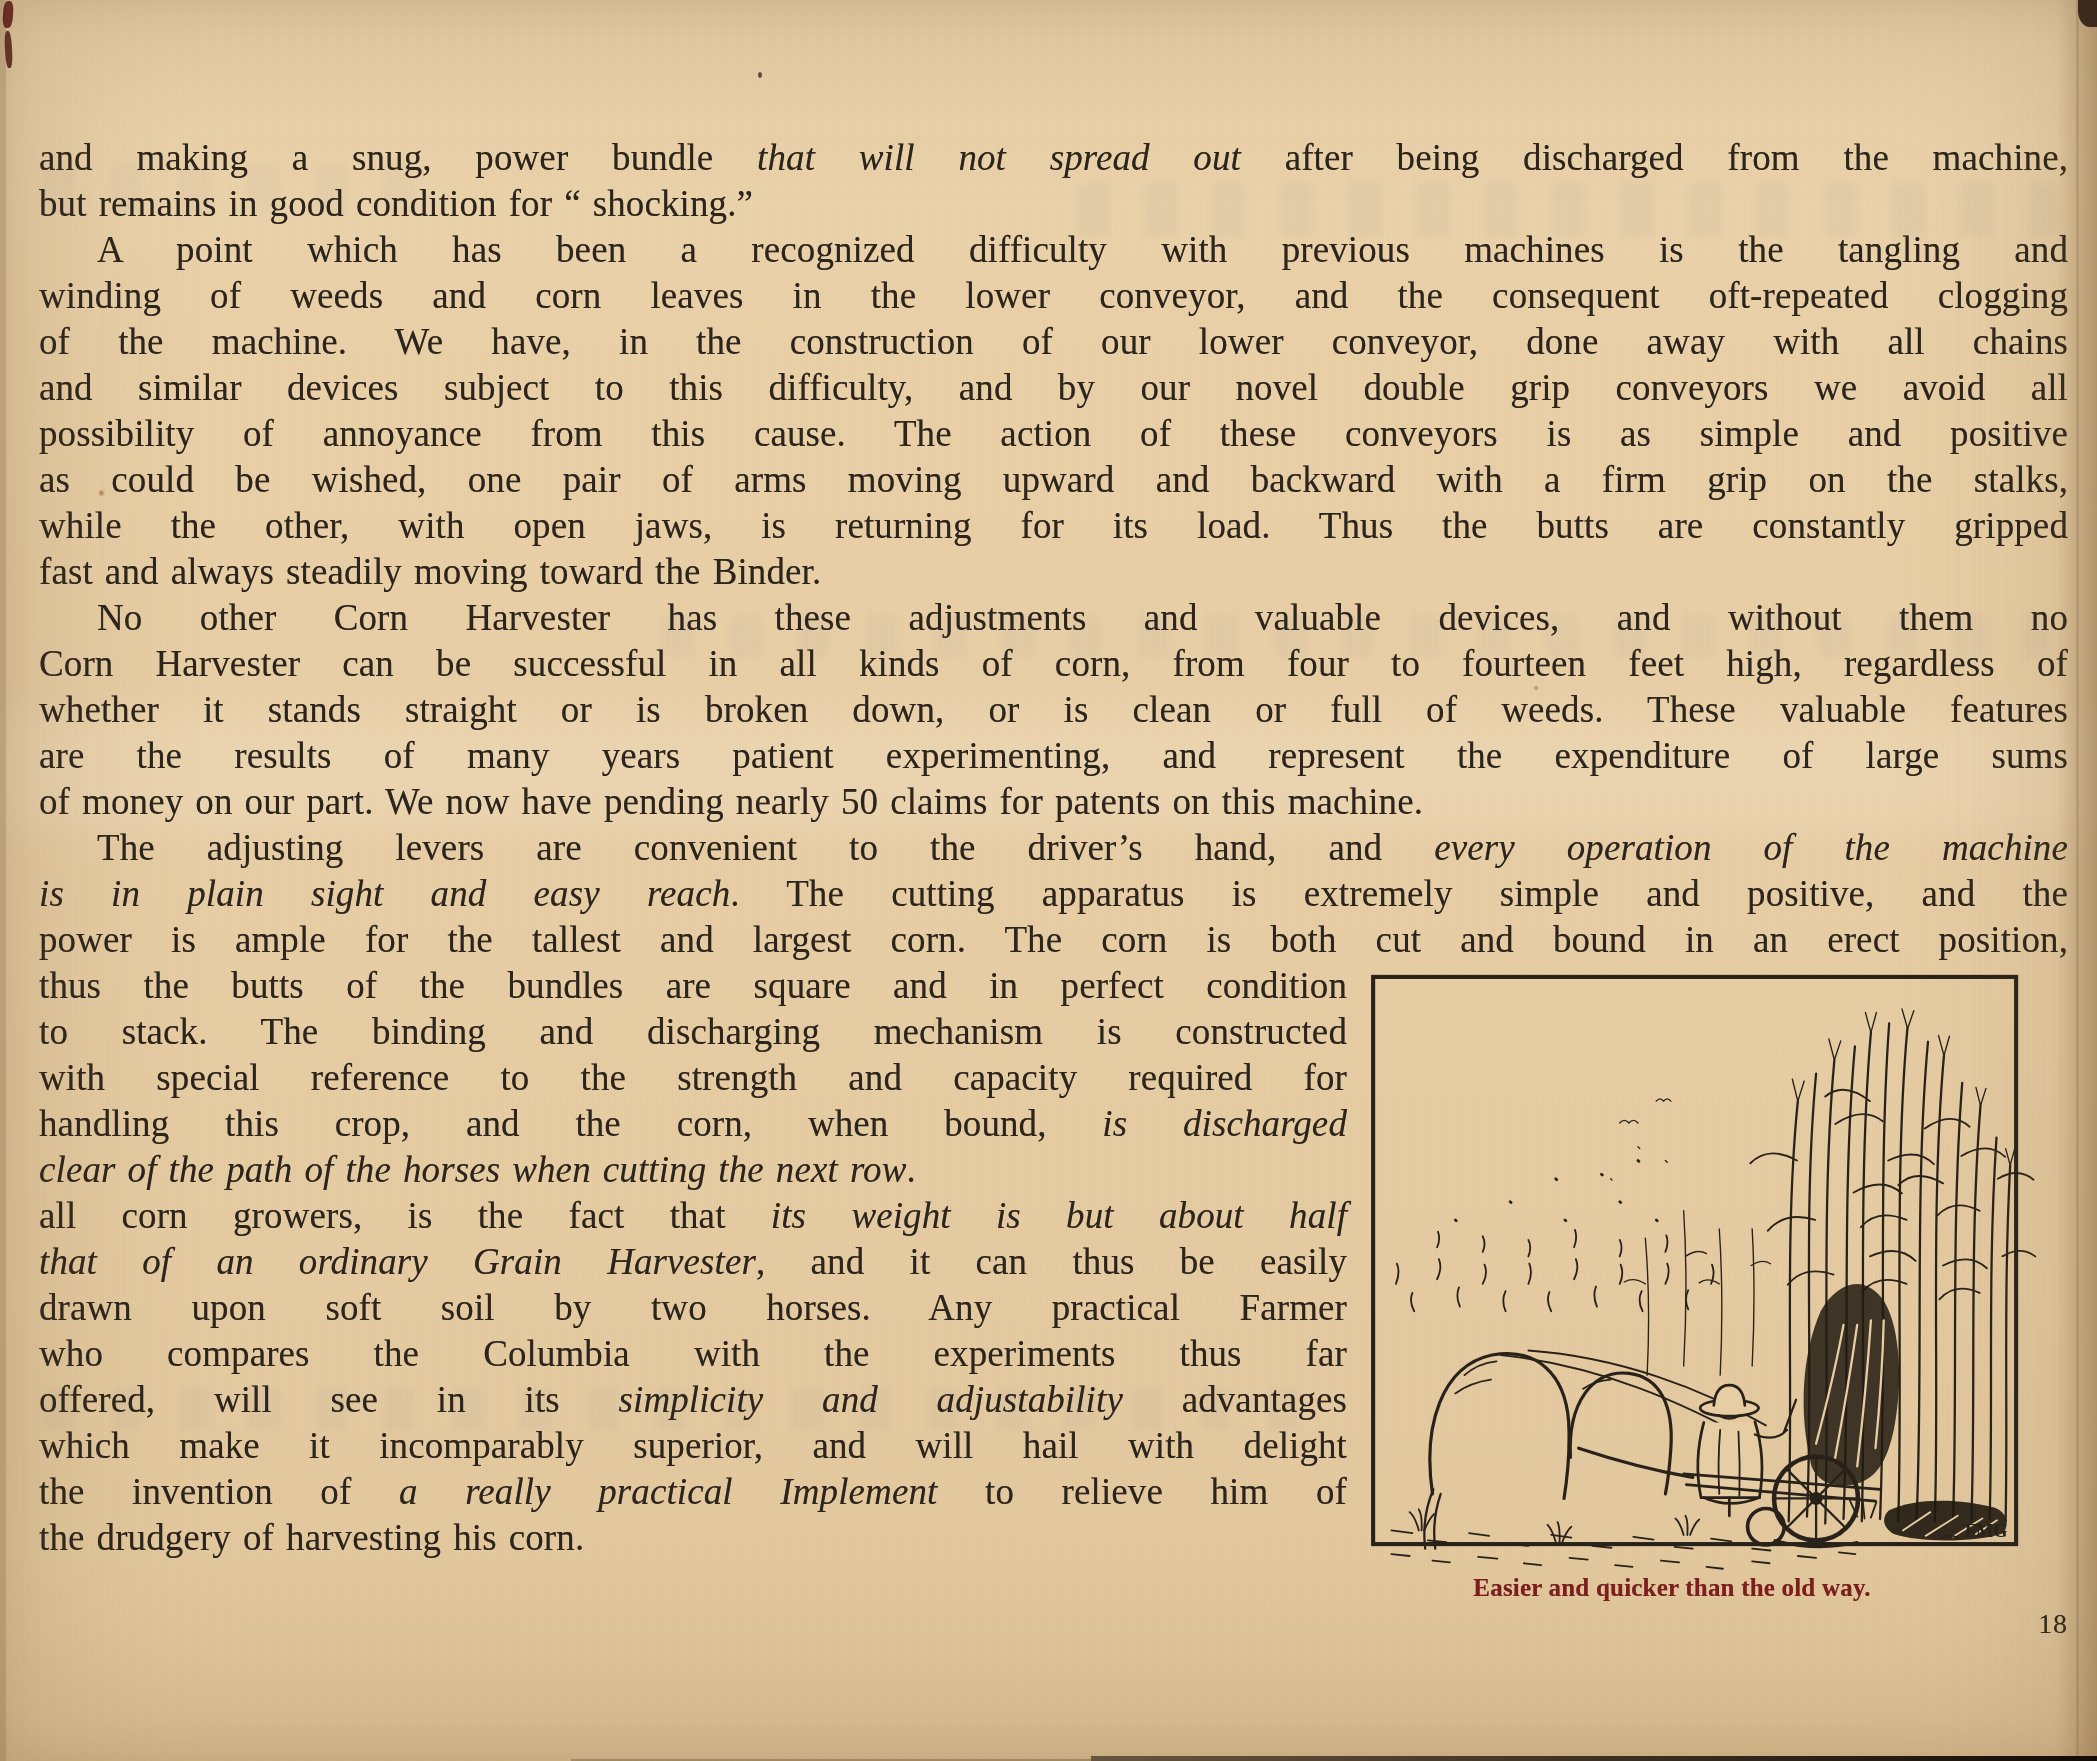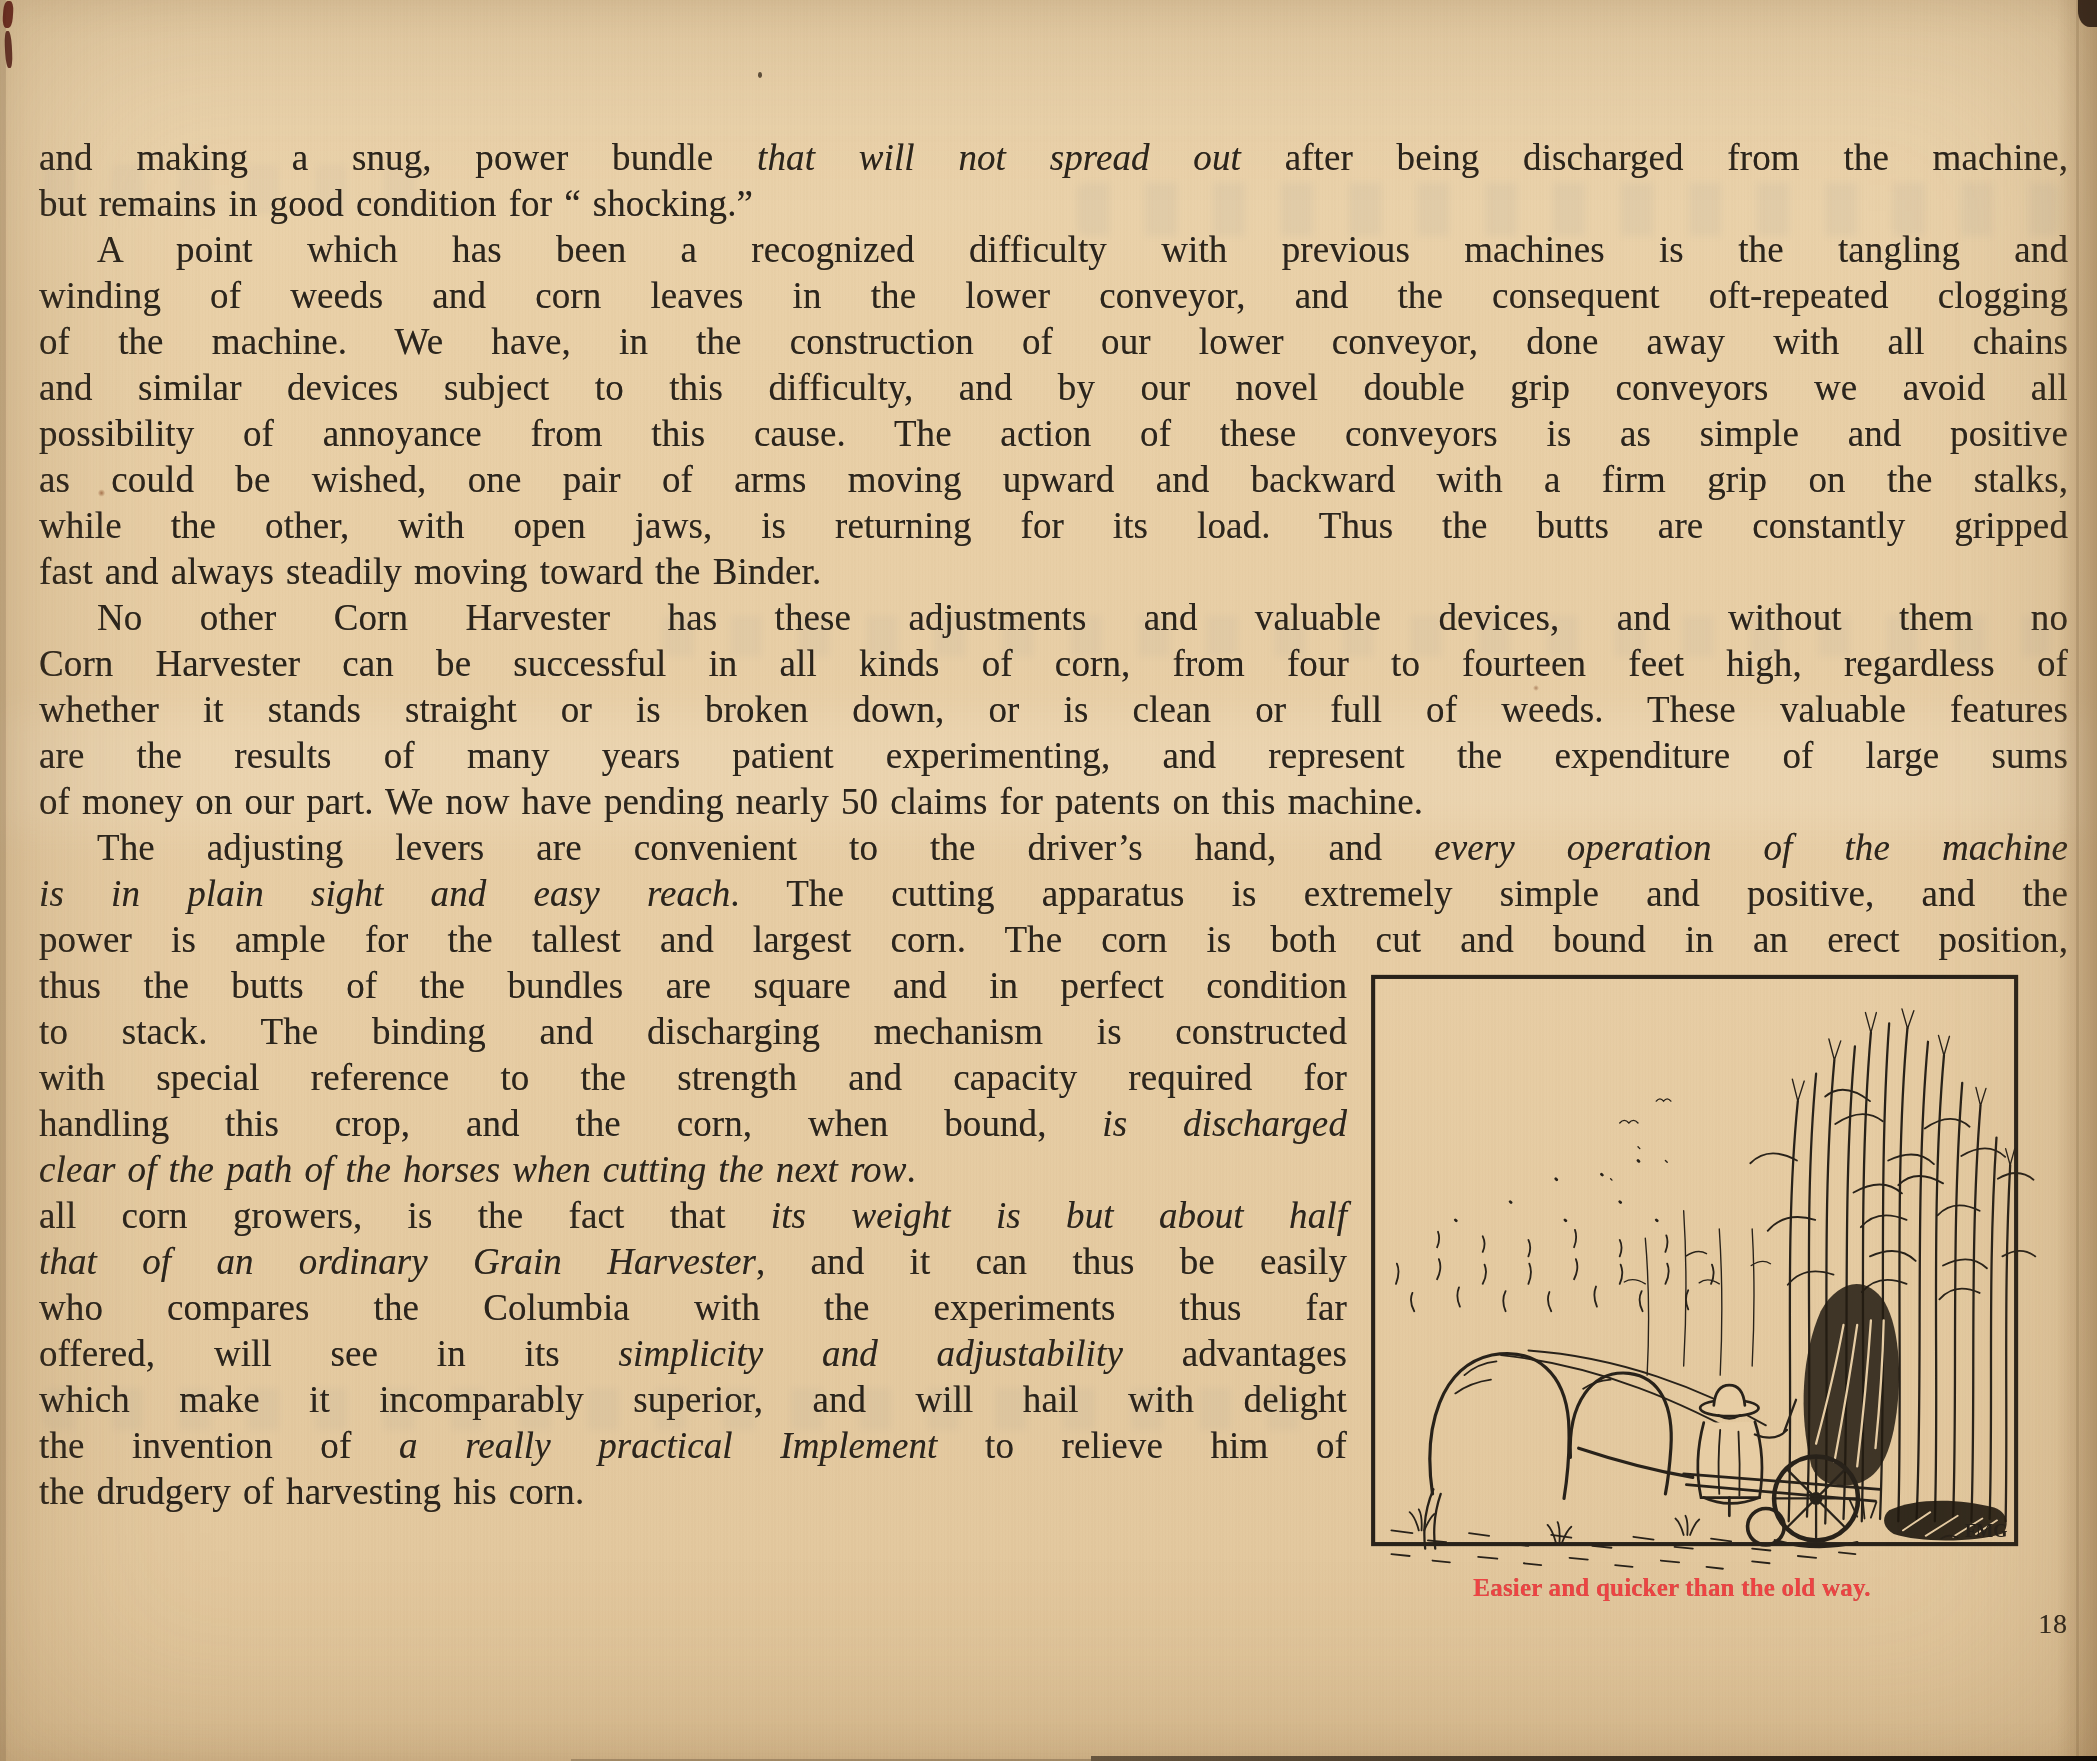--- a/index.html
+++ b/index.html
@@ -45,21 +45,21 @@
   }
   .line{text-align:justify;text-align-last:justify;white-space:normal;}
   .line.last{text-align-last:left;}
   .line.narrow{width:1308px;}
   .line.ind{text-indent:58px;}
   .it{font-style:italic;}
   
   .illo{position:absolute;left:1364px;top:964px;width:685px;height:667px;}
   .caption{
     position:absolute;left:1349px;top:1574px;width:646px;text-align:center;
-    font-size:25px;font-weight:bold;letter-spacing:0.2px;color:#ef4444;
+    font-size:25px;font-weight:bold;letter-spacing:0.2px;color:#7f1d1d;
     text-shadow:0 0 0.5px rgba(36,29,20,.5);
   }
   .pagenum{
     position:absolute;left:39px;top:1608px;width:2029px;text-align:right;
     font-size:28px;color:#2b251d;letter-spacing:0.9px;text-shadow:0 0 0.5px rgba(43,34,22,.4);
   }
 </style>
 </head>
 <body>
 
@@ -92,20 +92,21 @@
     <div class="line ind"><span>The adjusting levers are convenient to the driver’s hand, and </span><span class="it">every operation of the machine</span></div>
     <div class="line"><span class="it">is in plain sight and easy reach</span><span>.  The cutting apparatus is extremely simple and positive, and the</span></div>
     <div class="line"><span>power is ample for the tallest and largest corn.  The corn is both cut and bound in an erect position,</span></div>
     <div class="line narrow"><span>thus the butts of the bundles are square and in perfect condition</span></div>
     <div class="line narrow"><span>to stack.  The binding and discharging mechanism is constructed</span></div>
     <div class="line narrow"><span>with special reference to the strength and capacity required for</span></div>
     <div class="line narrow"><span>handling this crop, and the corn, when bound, </span><span class="it">is discharged</span></div>
     <div class="line narrow last"><span class="it">clear of the path of the horses when cutting the next row</span><span>.</span></div>
     <div class="line narrow"><span>all corn growers, is the fact that </span><span class="it">its weight is but about half</span></div>
     <div class="line narrow"><span class="it">that of an ordinary Grain Harvester</span><span>, and it can thus be easily</span></div>
+    <div class="line narrow"><span>drawn upon soft soil by two horses.  Any practical Farmer</span></div>
     <div class="line narrow"><span>who compares the Columbia with the experiments thus far</span></div>
     <div class="line narrow"><span>offered, will see in its </span><span class="it">simplicity and adjustability</span><span> advantages</span></div>
     <div class="line narrow"><span>which make it incomparably superior, and will hail with delight</span></div>
     <div class="line narrow"><span>the invention of </span><span class="it">a really practical Implement</span><span> to relieve him of</span></div>
     <div class="line narrow last"><span>the drudgery of harvesting his corn.</span></div>
   </div>
 
 <div class="illo">
   <svg width="685" height="667" viewBox="0 0 1500 1460" xmlns="http://www.w3.org/2000/svg">
 

